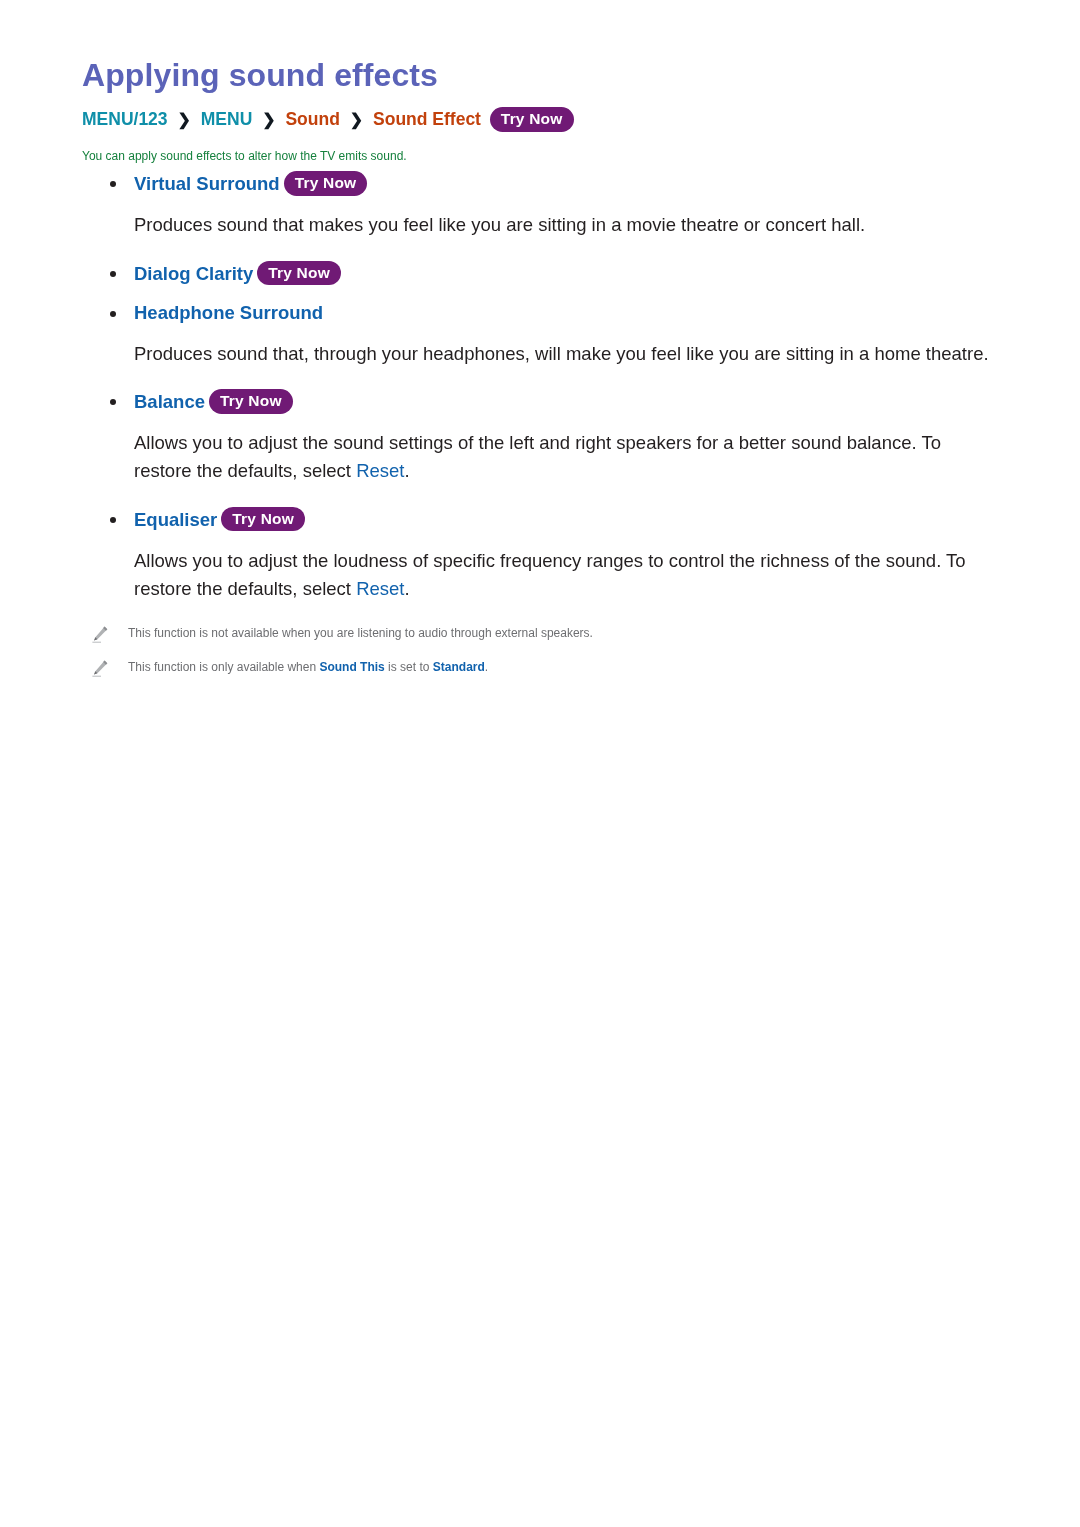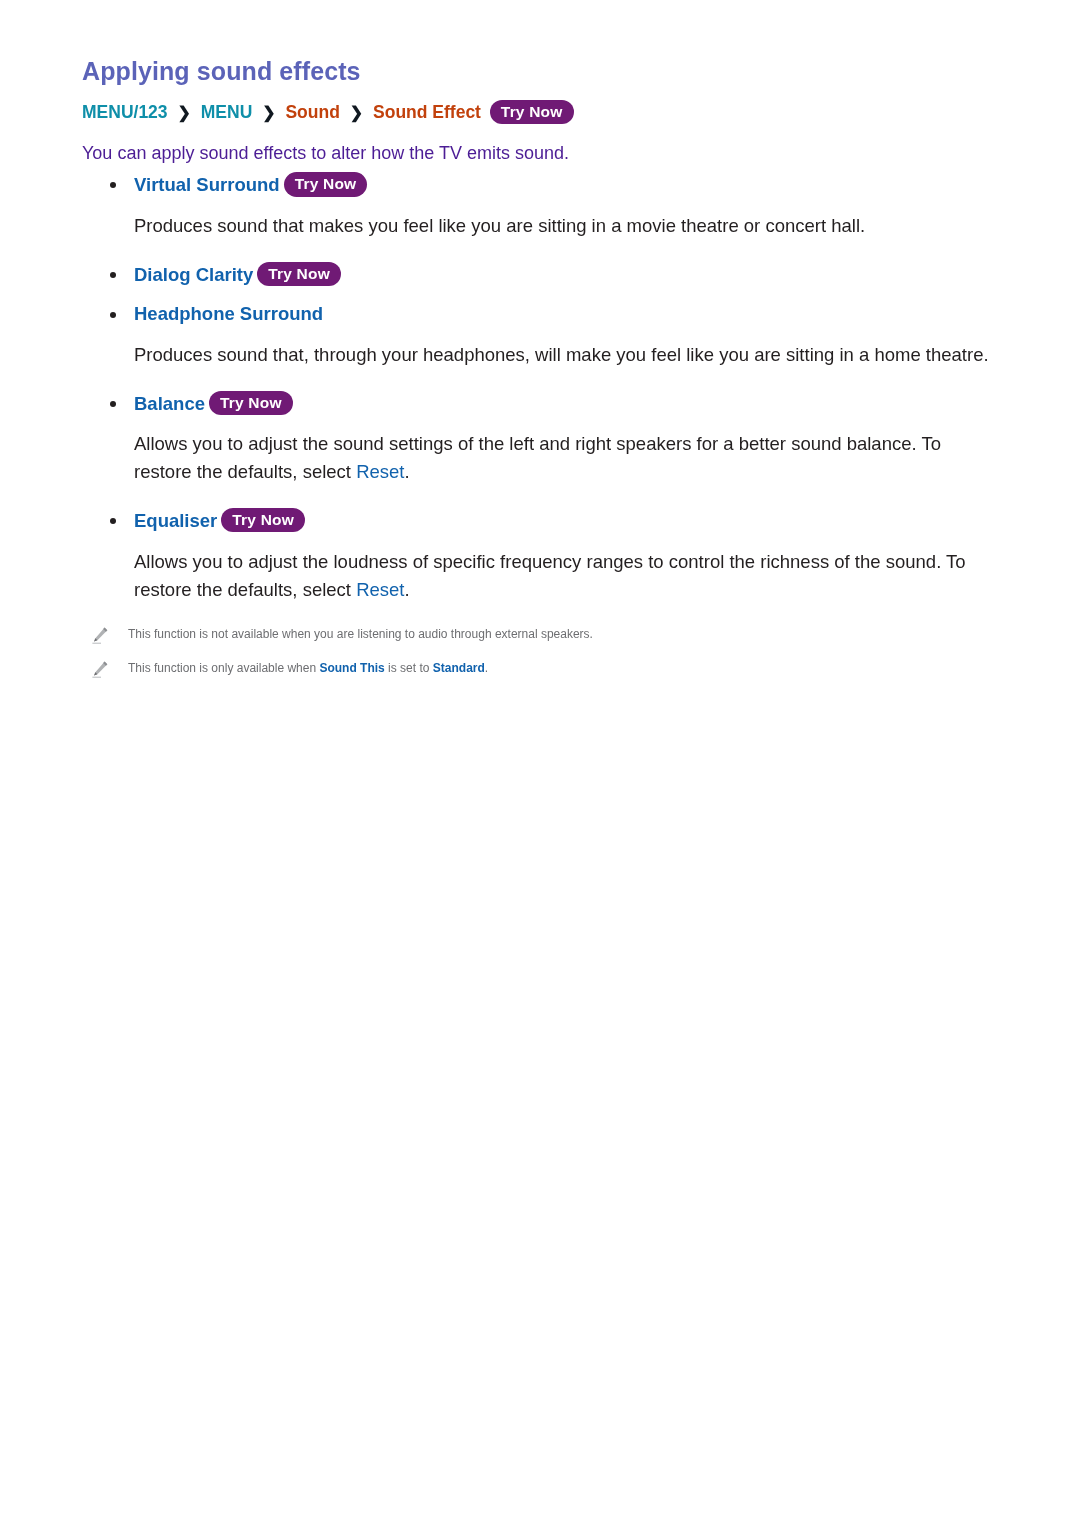--- a/index.html
+++ b/index.html
@@ -19,21 +19,21 @@
     position: relative;
     width: 1080px;
     height: 1527px;
     box-sizing: border-box;
     padding: 58px 78px 0 82px;
     background: #ffffff;
   }
 
   
   .page-title {
-    font-size: 25px;
+    font-size: 32px;
     font-weight: bold;
     color: #5b63b8;
     letter-spacing: 0.1px;
     line-height: 1.1;
     margin: 0 0 14px 0;
   }
 
   
   .breadcrumb {
     font-size: 17.5px;
@@ -62,22 +62,22 @@
     padding: 4px 11px 5px 11px;
     border-radius: 999px;
     vertical-align: 2px;
     margin-left: 4px;
     letter-spacing: 0.2px;
   }
   .breadcrumb .try-now { vertical-align: 1px; }
 
   
   .intro {
-    font-size: 18px;
-    color: #4c1d95;
+    font-size: 12px;
+    color: #15803d;
     line-height: 1.45;
     margin: 0 0 2px 0;
   }
 
   
   .feature-list {
     list-style: none;
     margin: 6px;
     padding: 0;
   }

